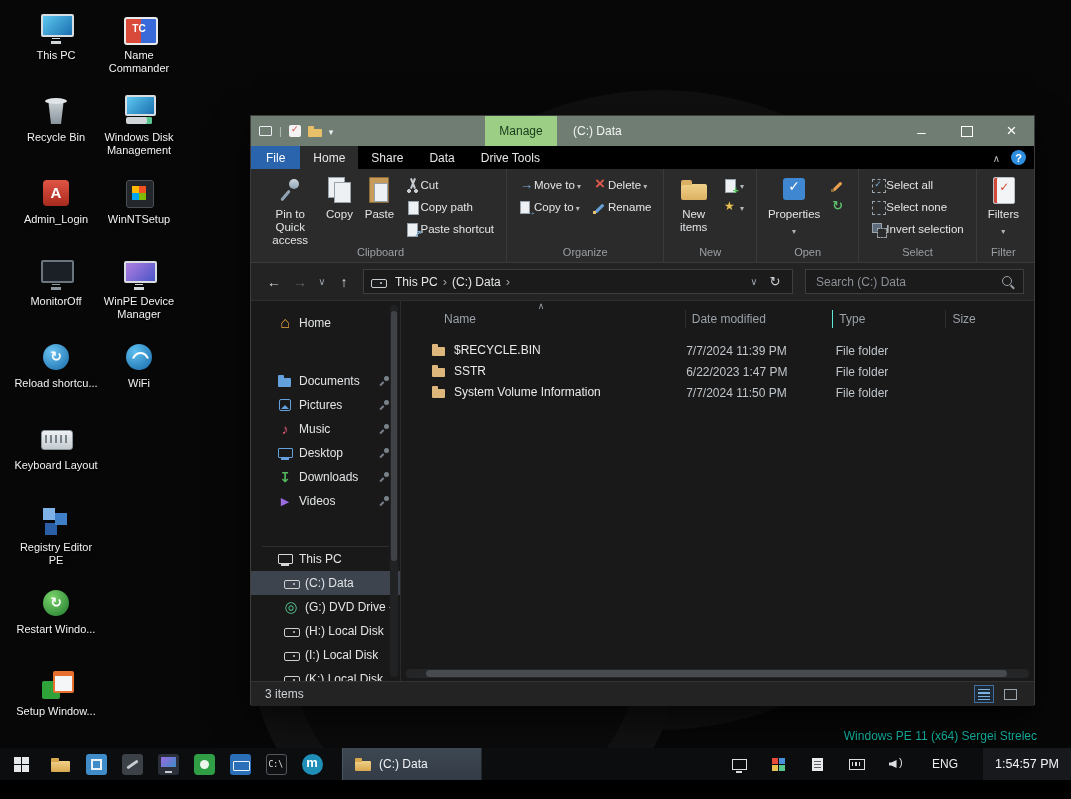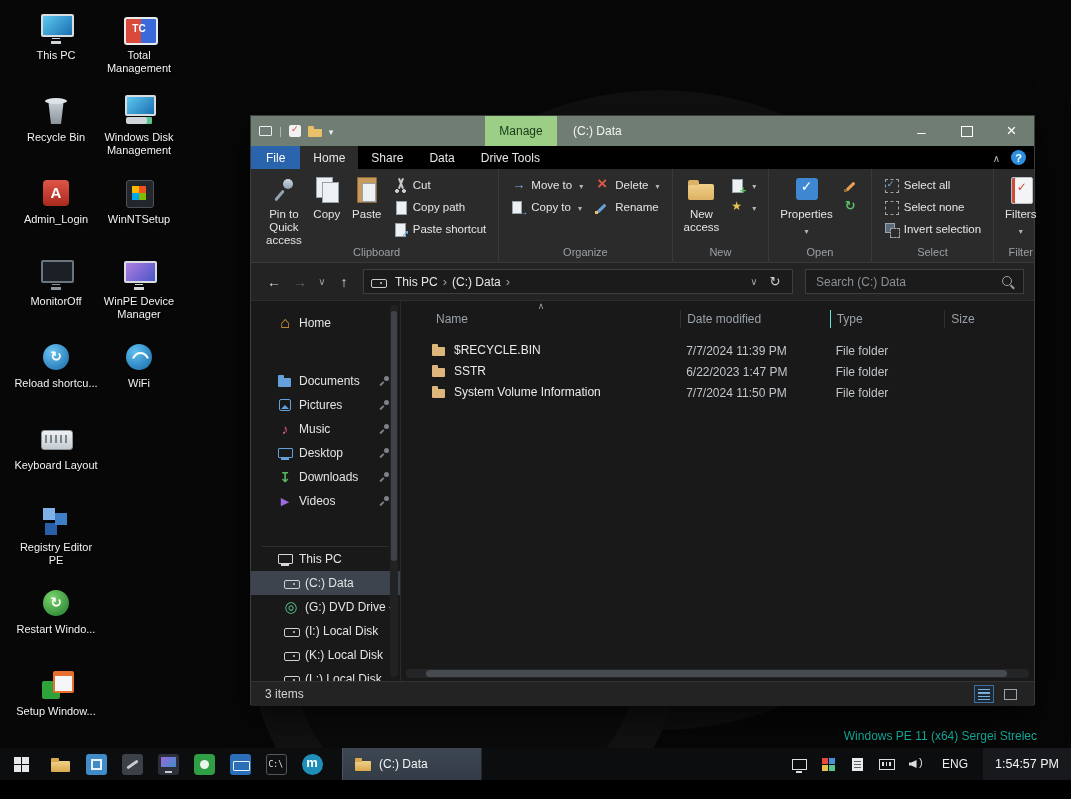--- a/index.html
+++ b/index.html
@@ -79,21 +79,21 @@
   .mr-help::before{content:"?"}
 
   
   .ribbon{height:94px;background:#2b2b2b;border-bottom:1px solid #3a3a3a;display:flex;padding:0 4px}
   .rgroup{display:flex;flex-direction:column;border-right:1px solid #3a3a3a;padding:3px 7px 0 7px}
   .rgroup.last{border-right:none;margin-left:auto}
   .rgroup-content{display:flex;flex:1;align-items:flex-start;gap:2px}
   .rglabel{height:16px;font-size:11px;color:#9aa0a5;text-align:center;line-height:13px}
   .rbtn-lg{display:flex;flex-direction:column;align-items:center;padding:3px 4px;text-align:center;font-size:11.5px;line-height:13px;color:#e2e4e6;gap:3px;height:70px}
   .rcol{display:flex;flex-direction:column;padding-top:2px}
-  .rbtn-sm{display:flex;align-items:center;gap:5px;height:22px;padding:0 5px;font-size:11.5px;color:#e2e4e6;white-space:nowrap}
+  .rbtn-sm{display:flex;align-items:center;height:22px;padding:0 5px;font-size:11.5px;color:#e2e4e6;white-space:nowrap}
   .crt::before{content:"▾";font-size:8px;color:#b0b4b8;margin-left:2px}
   .crt-b::before{content:"▾";font-size:8px;color:#b0b4b8}
 
   .rico{position:relative;display:inline-block;flex:0 0 auto}
   .rico-lg{width:30px;height:30px}
   .rico-sm{width:15px;height:15px}
   .rico-pin::before{content:"";position:absolute;left:14px;top:4px;width:10px;height:10px;border-radius:50%;background:linear-gradient(#cdd6de,#8fa3b4)}
   .rico-pin::after{content:"";position:absolute;left:9px;bottom:3px;width:3px;height:13px;background:#8fa3b4;transform:rotate(40deg);border-radius:2px}
   .rico-copy::before{content:"";position:absolute;left:4px;top:2px;width:15px;height:19px;background:#eef1f3;border:1px solid #98a2aa}
   .rico-copy::after{content:"";position:absolute;left:10px;top:7px;width:15px;height:19px;background:#eef1f3;border:1px solid #98a2aa}
@@ -182,21 +182,21 @@
   .g-pic::before{content:"";position:absolute;inset:2px;border:1.5px solid currentColor;border-radius:2px}
   .g-pic::after{content:"";position:absolute;left:4px;bottom:4px;border-left:4px solid transparent;border-right:4px solid transparent;border-bottom:4px solid currentColor}
   .g-mon::before{content:"";position:absolute;left:1px;top:3px;width:13px;height:8px;border:1.5px solid currentColor;border-radius:1px}
   .g-mon::after{content:"";position:absolute;left:4px;bottom:1px;width:8px;height:2px;background:currentColor}
   .g-drive::before{content:"";position:absolute;left:1px;top:5px;width:14px;height:7px;border:1.5px solid currentColor;border-radius:2px}
   .g-drive::after{content:"";position:absolute;right:4px;top:8px;width:2px;height:2px;background:currentColor;border-radius:50%}
 
   .filearea{flex:1;position:relative}
   .sortmark{position:absolute;left:130px;top:0;width:20px;text-align:center;font-size:9px;color:#9aa1a8}
   .sortmark::before{content:"∧"}
-  .fheader{position:absolute;left:0;right:0;top:6px;height:24px;display:flex;align-items:center;font-size:12px;color:#9aa1a8}
+  .fheader{position:absolute;left:8px;right:0;top:6px;height:24px;display:flex;align-items:center;font-size:12px;color:#9aa1a8}
   .fh{height:18px;display:flex;align-items:center}
   .h-name{width:280px;padding-left:35px}
   .h-date{width:150px;padding-left:6px;border-left:1px solid #2c2e30}
   .h-type{width:115px;padding-left:6px;border-left:1px solid #5eead4}
   .h-size{width:90px;padding-left:6px;border-left:1px solid #2c2e30}
   .frows{position:absolute;left:0;right:0;top:36px}
   .file-row{display:flex;height:21px;align-items:flex-end;font-size:12px}
   .c-name{width:280px;display:flex;align-items:center;gap:7px;padding-left:30px;color:#e8eaec;white-space:nowrap;overflow:hidden}
   .file-ico{color:#dcb67a}
   .c-date{width:150px;padding-left:6px;color:#c0c6cb}
@@ -232,21 +232,21 @@
   .tb-blue2{background:#2a6fb8}
   .tb-blue2::before{content:"";position:absolute;left:3px;top:7px;width:15px;height:8px;border:1.5px solid #eaf2f8;border-radius:1px}
   .tb-cmd{background:#0e1012;border:1px solid #53585e}
   .tb-cmd::before{content:"C:\\";position:absolute;left:2px;top:5px;color:#e8eaec;font-size:8px;font-family:"DejaVu Sans Mono",monospace}
   .tb-teal{background:#1f8fb8;border-radius:50%}
   .tb-teal::before{content:"m";position:absolute;left:0;top:1px;width:21px;text-align:center;color:#fff;font-weight:bold;font-size:13px}
   .taskbtn{margin-left:12px;height:100%;width:140px;display:flex;align-items:center;gap:8px;padding:0 12px;background:linear-gradient(#3d4752,#333c46);border-left:1px solid #4a5560;border-right:1px solid #22282e;font-size:12px;color:#f0f2f4}
   .mini-folder{width:16px;height:13px;position:relative;flex:0 0 16px}
   .mini-folder::before{content:"";position:absolute;left:0;bottom:0;width:16px;height:10px;background:linear-gradient(#f0d189,#d9a84e);border-radius:1px}
   .mini-folder::after{content:"";position:absolute;left:0;top:0;width:7px;height:4px;background:#d9a84e;border-radius:1px 1px 0 0}
-  .tray{margin-left:auto;display:flex;align-items:center;gap:6px;height:100%}
+  .tray{margin-left:auto;display:flex;align-items:center;gap:16px;height:100%}
   .tray-ico{width:23px;height:100%;display:flex;align-items:center;justify-content:center}
   .tr-disp{width:15px;height:11px;border:1.5px solid #dcdfe2;position:relative}
   .tr-disp::after{content:"";position:absolute;left:3px;bottom:-4px;width:6px;height:2px;background:#dcdfe2}
   .tr-colors{width:13px;height:13px;background:linear-gradient(#e84a3a,#e84a3a) 0 0/6px 6px no-repeat,linear-gradient(#4a90d9,#4a90d9) 7px 0/6px 6px no-repeat,linear-gradient(#e8c050,#e8c050) 0 7px/6px 6px no-repeat,linear-gradient(#57c78f,#57c78f) 7px 7px/6px 6px no-repeat}
   .tr-notes{width:11px;height:13px;background:#e8eaec;position:relative}
   .tr-notes::after{content:"";position:absolute;left:2px;top:3px;width:7px;height:7px;background:repeating-linear-gradient(#5a6066 0 1px,transparent 1px 3px)}
   .tr-kbd{width:16px;height:11px;border:1.5px solid #dcdfe2;position:relative}
   .tr-kbd::after{content:"";position:absolute;left:2px;top:2px;width:9px;height:4px;background:repeating-linear-gradient(90deg,#dcdfe2 0 1.5px,transparent 1.5px 3.5px)}
   .tr-vol{width:14px;height:12px;position:relative}
   .tr-vol::before{content:"";position:absolute;left:0;top:2px;width:8px;height:8px;background:#dcdfe2;clip-path:polygon(0 30%,35% 30%,100% 0,100% 100%,35% 70%,0 70%)}
@@ -305,21 +305,21 @@
         <span class="dicon ic-setup"></span>
         <span class="dt-label">Setup Window...</span>
       </div>
 
   </div>
 
   <div class="dt-col col2">
 
       <div class="dt-item">
         <span class="dicon ic-tc"></span>
-        <span class="dt-label">Total Management</span>
+        <span class="dt-label">Name Commander</span>
       </div>
 
       <div class="dt-item">
         <span class="dicon ic-diskmgmt"></span>
         <span class="dt-label">Windows Disk Management</span>
       </div>
 
       <div class="dt-item">
         <span class="dicon ic-winnt"></span>
         <span class="dt-label">WinNTSetup</span>
@@ -429,21 +429,21 @@
             </div>
           </div>
         </div>
         <div class="rglabel">Organize</div>
       </div>
 
       <div class="rgroup">
         <div class="rgroup-content">
           <div class="rbtn-lg">
             <span class="rico rico-lg rico-newfolder"></span>
-            <span>New access</span>
+            <span>New items</span>
           </div>
           <div class="rcol">
             <div class="rbtn-sm">
               <span class="rico rico-sm rico-newitem"></span>
                 <span class="crt"></span>
             </div>
             <div class="rbtn-sm">
               <span class="rico rico-sm rico-easy"></span>
                 <span class="crt"></span>
             </div>
@@ -587,20 +587,25 @@
             <span class="nav-label">(C:) Data</span>
 
           </div>
 
           <div class="nav-item child">
             <span class="nav-ico g-disc" style="color: rgb(87, 199, 143);"></span>
             <span class="nav-label">(G:) DVD Drive -</span>
 
           </div>
 
+          <div class="nav-item child">
+            <span class="nav-ico g-drive" style="color: rgb(208, 208, 208);"></span>
+            <span class="nav-label">(H:) Local Disk</span>
+
+          </div>
 
           <div class="nav-item child">
             <span class="nav-ico g-drive" style="color: rgb(208, 208, 208);"></span>
             <span class="nav-label">(I:) Local Disk</span>
 
           </div>
 
           <div class="nav-item child">
             <span class="nav-ico g-drive" style="color: rgb(208, 208, 208);"></span>
             <span class="nav-label">(K:) Local Disk</span>

